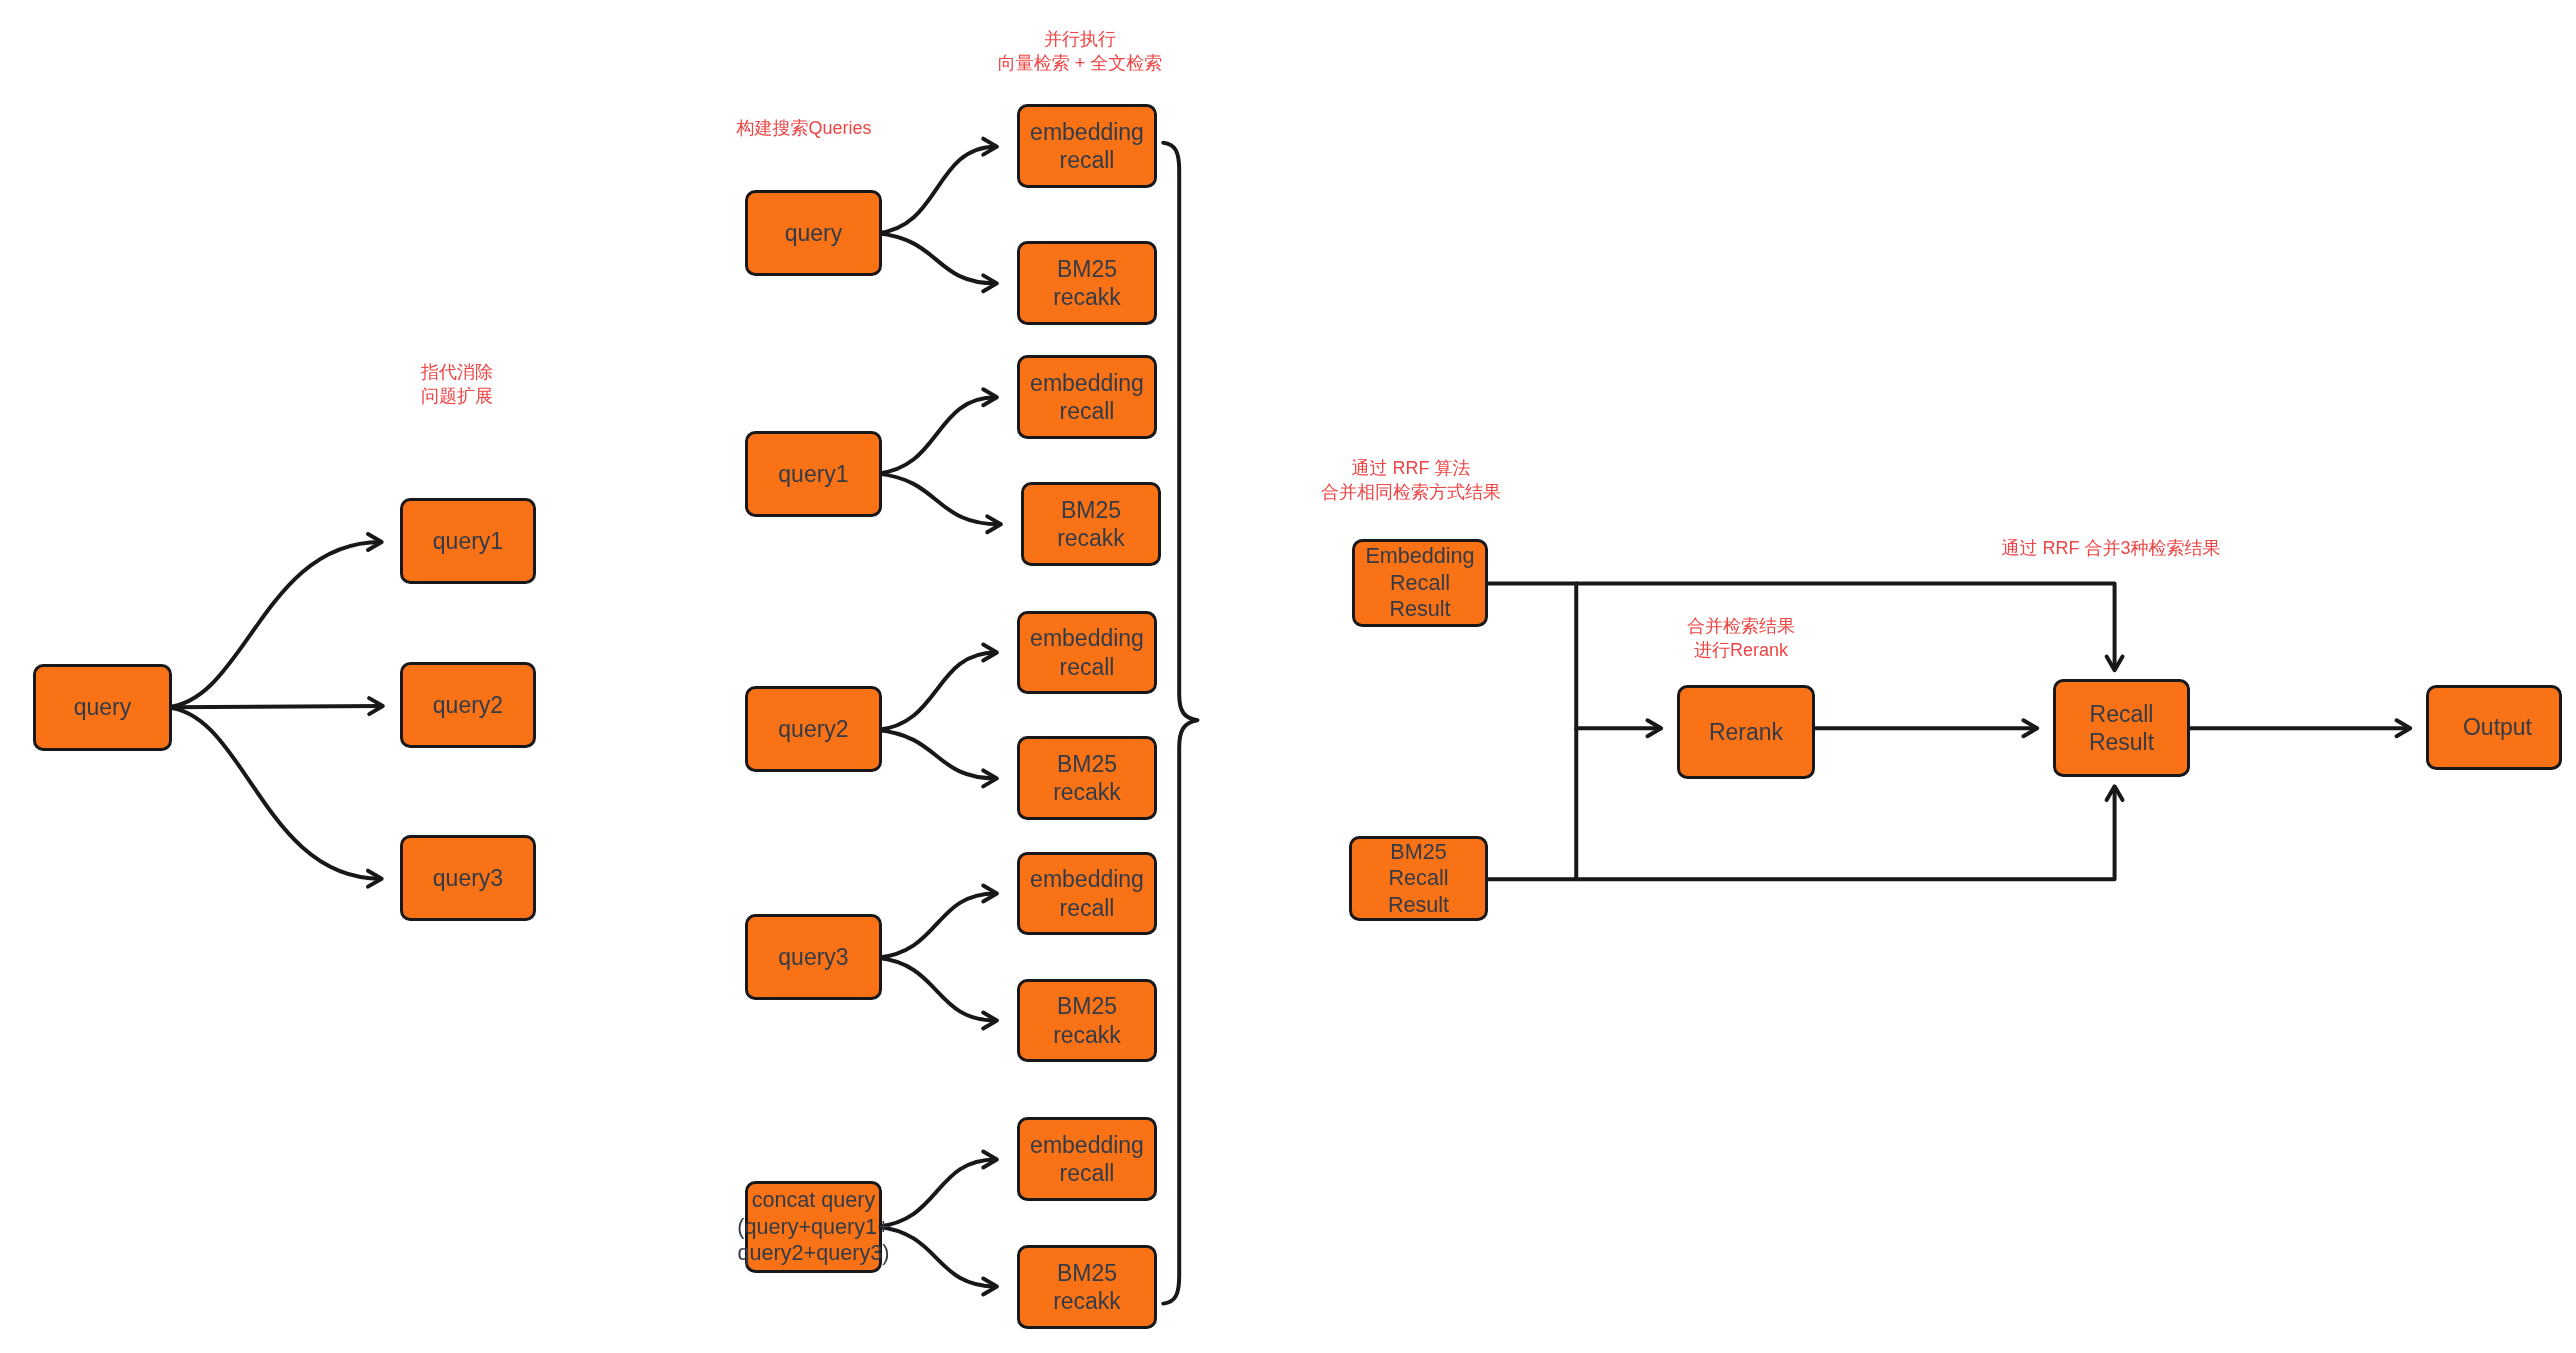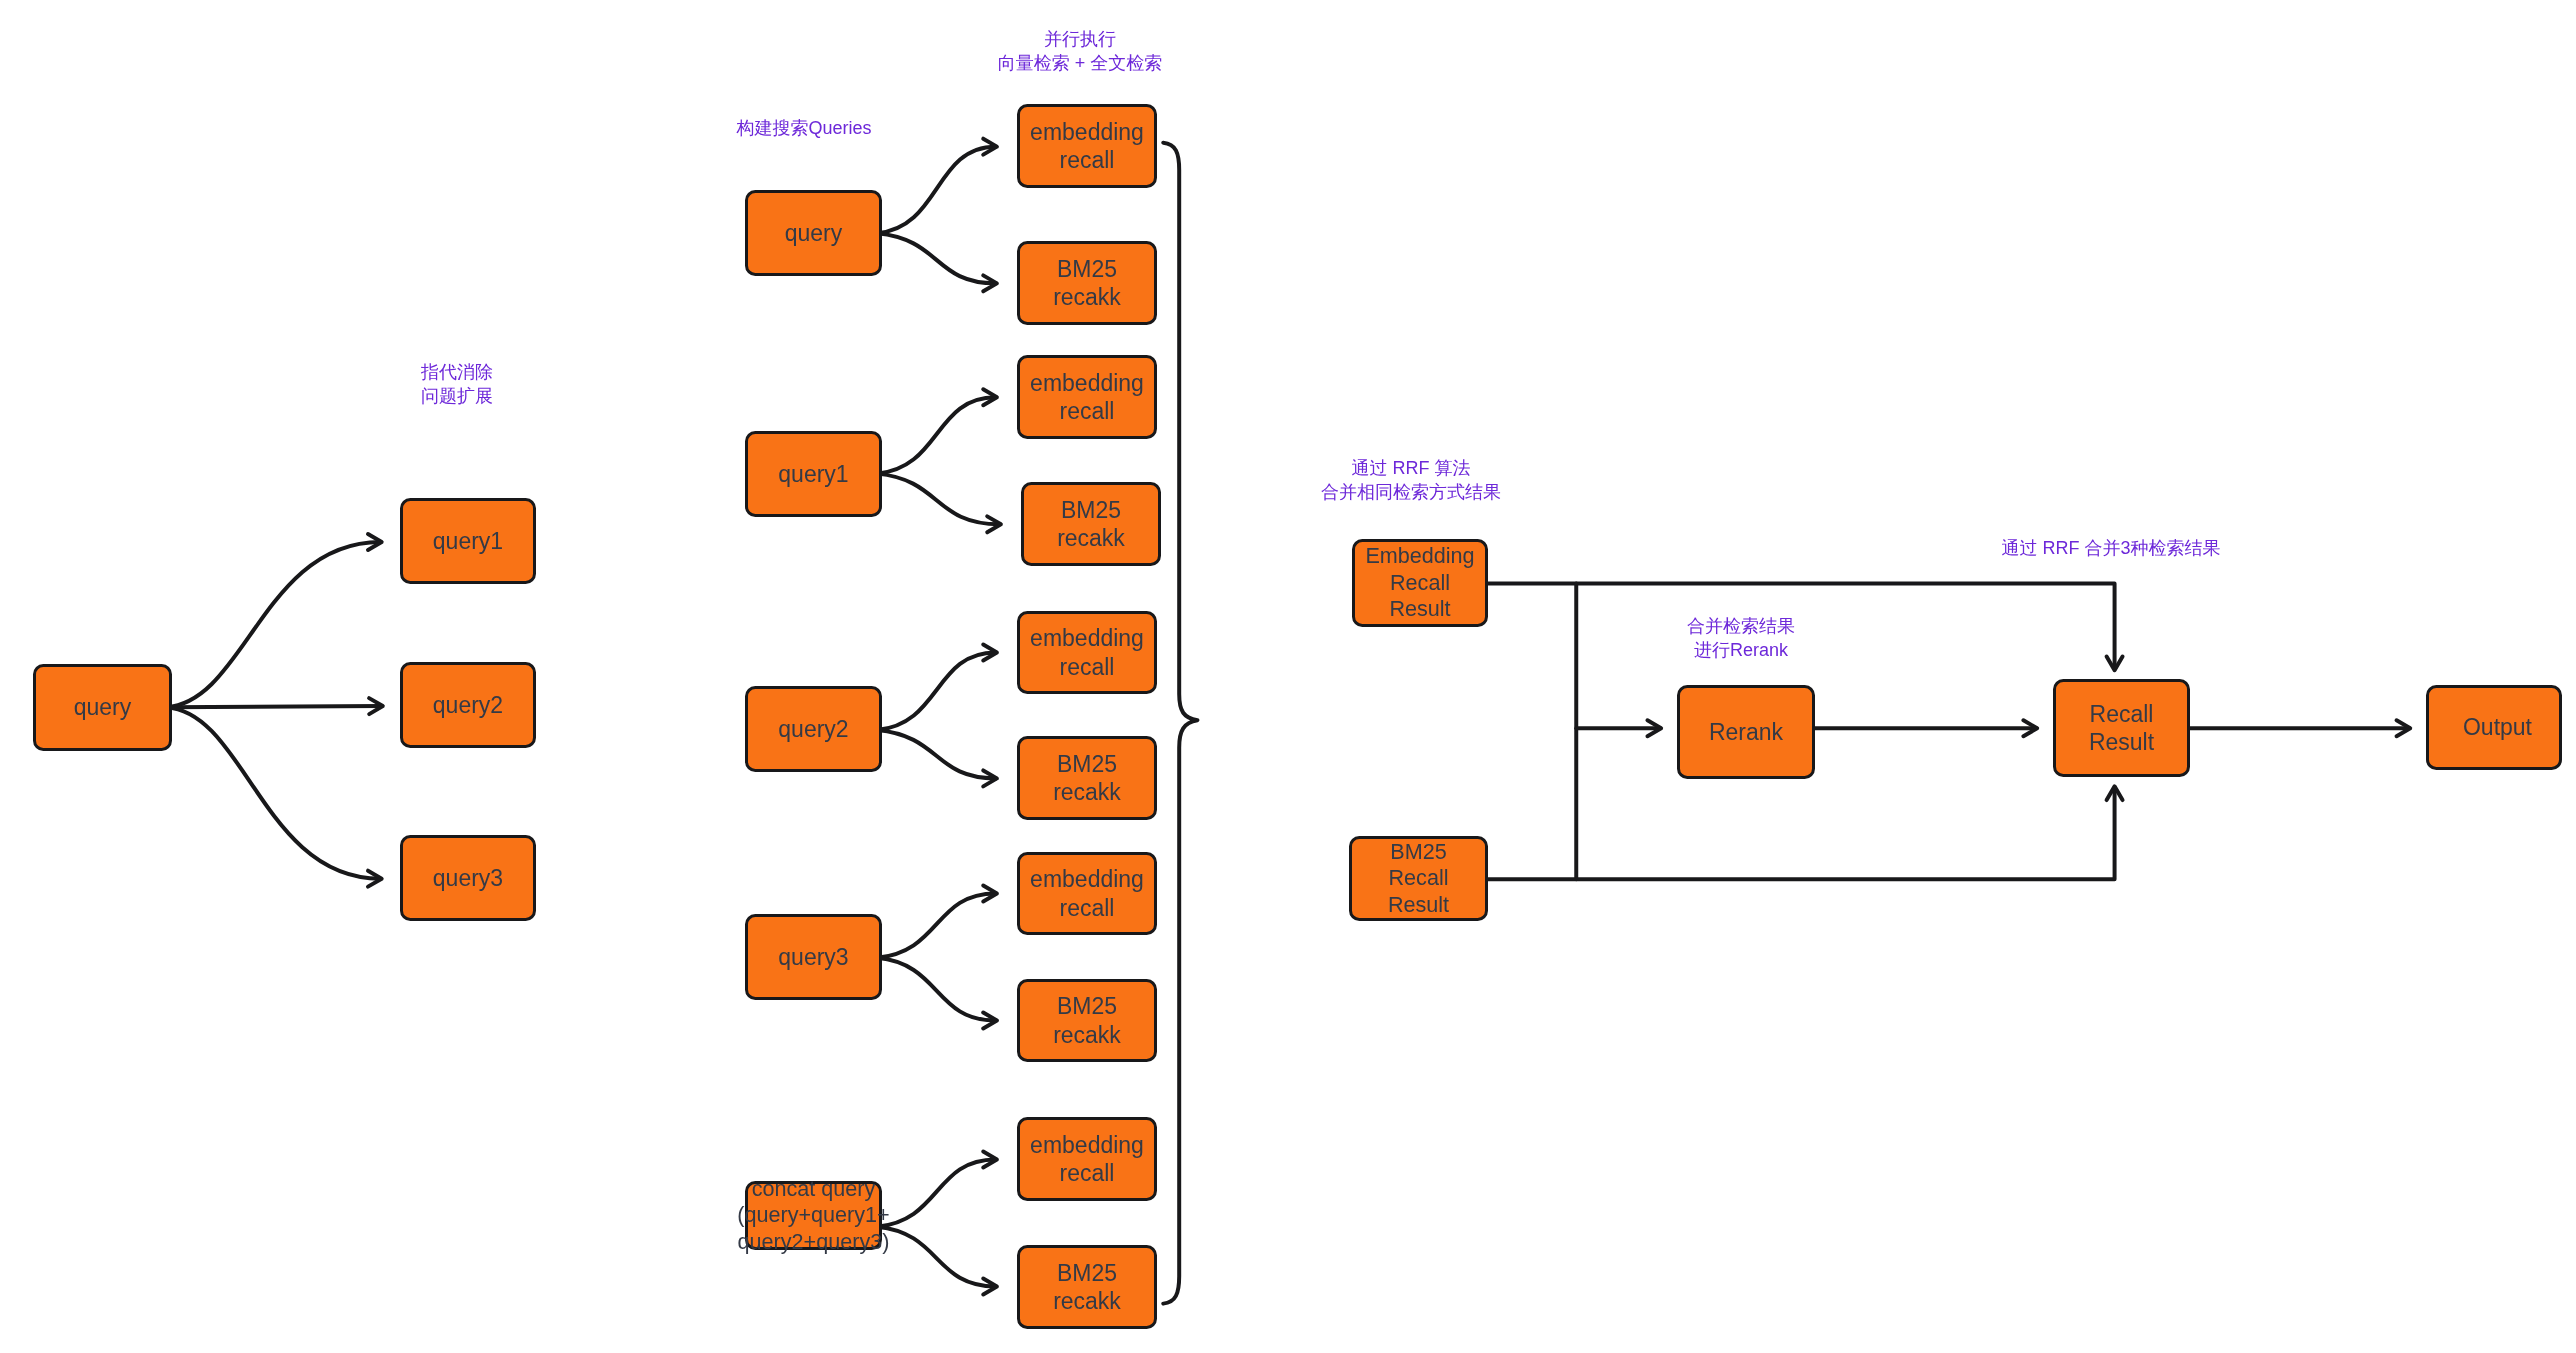--- a/index.html
+++ b/index.html
@@ -22,21 +22,21 @@
     color:#343a46;
     font-size:23px;line-height:1.22;
     white-space:pre-line;
     margin-left:7px;
   }
   .node.small{font-size:21.6px;}
   .lbl{
     position:absolute;
     transform:translateX(-50%);
     text-align:center;
-    color:#6d28d9;
+    color:#ef4444;
     font-size:18px;line-height:24px;
     white-space:pre-line;
   }
 </style>
 </head>
 <body>
 
 <div id="canvas">
 
   <svg id="edges" viewBox="0 0 4522 2376" xmlns="http://www.w3.org/2000/svg">
@@ -86,21 +86,21 @@
 
   <div class="node" style="left:26px;top:664px;width:139px;height:87px;">query</div>
   <div class="node" style="left:393px;top:498px;width:136px;height:86px;">query1</div>
   <div class="node" style="left:393px;top:662px;width:136px;height:86px;">query2</div>
   <div class="node" style="left:393px;top:835px;width:136px;height:86px;">query3</div>
 
   <div class="node" style="left:738px;top:190px;width:137px;height:86px;">query</div>
   <div class="node" style="left:738px;top:431px;width:137px;height:86px;">query1</div>
   <div class="node" style="left:738px;top:686px;width:137px;height:86px;">query2</div>
   <div class="node" style="left:738px;top:914px;width:137px;height:86px;">query3</div>
-  <div class="node small" style="left:738px;top:1181px;width:137px;height:69px;">concat query
+  <div class="node small" style="left:738px;top:1181px;width:137px;height:92px;">concat query
 (query+query1+
 query2+query3)</div>
 
   <div class="node" style="left:1010px;top:104px;width:140px;height:84px;">embedding
 recall</div>
   <div class="node" style="left:1010px;top:241px;width:140px;height:84px;">BM25
 recakk</div>
   <div class="node" style="left:1010px;top:355px;width:140px;height:84px;">embedding
 recall</div>
   <div class="node" style="left:1014px;top:482px;width:140px;height:84px;">BM25

